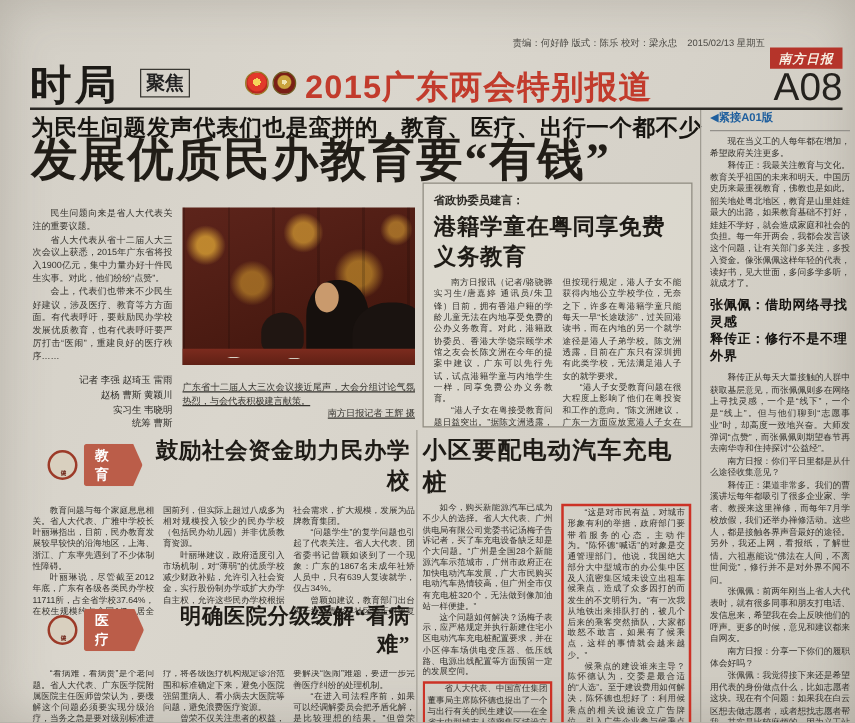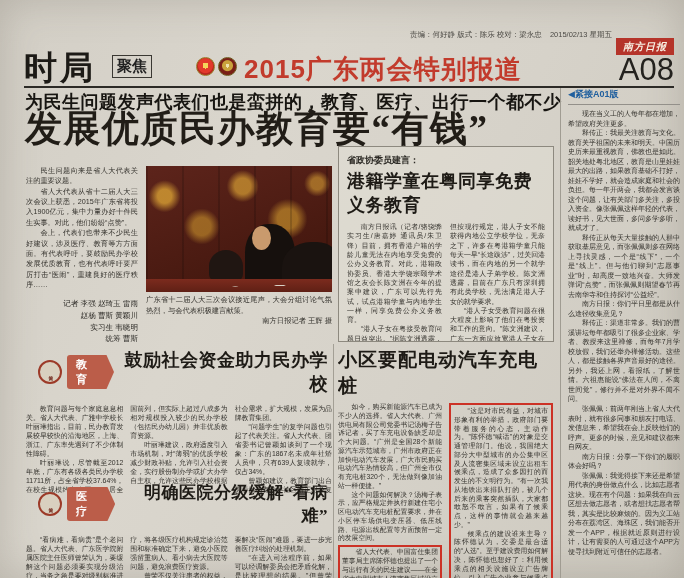--- a/index.html
+++ b/index.html
@@ -47,21 +47,21 @@
   .p-head1{position:absolute;left:34%;bottom:10px;width:34px;height:32px;background:#201612;border-radius:50% 50% 8px 8px;}
   .p-head2{position:absolute;left:53%;bottom:6px;width:50px;height:62px;background:#16100d;border-radius:46% 46% 6px 6px;}
   .p-face{position:absolute;left:57%;bottom:42px;width:19px;height:24px;background:#c99a6d;border-radius:50%;}
   .p-head3{position:absolute;right:-8px;bottom:0;width:58px;height:50px;background:#1a1310;border-radius:50% 40% 0 0;}
   .p-table{position:absolute;left:0;right:0;bottom:0;height:13px;
     background:
       radial-gradient(ellipse at 22% 55%,#d8d2c6 0 4px,rgba(216,210,198,0) 6px),
       radial-gradient(ellipse at 48% 60%,#cfc9bd 0 3px,rgba(207,201,189,0) 5px),
       radial-gradient(ellipse at 72% 50%,#d8d2c6 0 4px,rgba(216,210,198,0) 6px),
       linear-gradient(#7c2b1e,#5f2015);}
-  .photo-wrap figcaption{margin-top:3px;font-size:7.3px;line-height:1.45;color:#35332e;text-align:justify;}
+  .photo-wrap figcaption{margin-top:13px;font-size:7.3px;line-height:1.45;color:#35332e;text-align:justify;text-decoration:underline;}
   .credit{display:block;text-align:right;}
   
   .hkbox{position:absolute;left:338px;top:146px;width:216px;height:196px;box-sizing:border-box;
          border:1px solid #8d897f;background:rgba(232,228,218,.35);padding:7px 8px;overflow:hidden;}
   .kicker{font-size:9px;font-weight:bold;color:#2c2a25;margin-bottom:2px;}
   .hkbox h2{margin:0 0 5px;font-family:"Liberation Serif","DejaVu Serif",serif;font-size:18px;
             font-weight:900;color:#1e1b16;letter-spacing:.5px;}
   .cols2{column-count:2;column-gap:8px;font-size:6.9px;line-height:1.35;height:142px;overflow:hidden;color:#34322d;}
   
   .kw-head{display:flex;align-items:center;gap:5px;padding-left:12px;}
@@ -204,20 +204,24 @@
         </div>
     </div>
   </section>
 
   <aside class="sidebar">
     <div class="jump">◀紧接A01版</div>
     <div class="np-text">
         <p>现在当义工的人每年都在增加，希望政府关注更多。</p>
         <p>释传正：我最关注教育与文化。教育关乎祖国的未来和明天。中国历史历来最重视教育，佛教也是如此。韶关地处粤北地区，教育是山里娃娃最大的出路，如果教育基础不打好，娃娃不学好，就会造成家庭和社会的负担。每一年开两会，我都会发言谈这个问题，让有关部门多关注，多投入资金。像张佩佩这样年轻的代表，读好书，见大世面，多问多学多听，就成才了。</p>
       </div>
+    <div class="sb-sub">
+      <div>张佩佩：借助网络寻找灵感</div>
+      <div>释传正：修行不是不理外界</div>
+    </div>
     <div class="np-text">
         <p>释传正从每天大量接触的人群中获取基层意见，而张佩佩则多在网络上寻找灵感，一个是“线下”，一个是“线上”。但与他们聊到“志愿事业”时，却高度一致地兴奋。大师发弹词“点赞”，而张佩佩则期望春节再去南华寺和住持探讨“公益经”。</p>
         <p>南方日报：你们平日里都是从什么途径收集意见？</p>
         <p>释传正：渠道非常多。我们的曹溪讲坛每年都吸引了很多企业家、学者、教授来这里禅修，而每年7月学校放假，我们还举办禅修活动。这些人，都是接触各界声音最好的途径。另外，我还上网，看报纸，了解世情。六祖惠能说“佛法在人间，不离世间觉”，修行并不是对外界不闻不问。</p>
         <p>张佩佩：前两年刚当上省人大代表时，就有很多同事和朋友打电话、发信息来，希望我在会上反映他们的呼声。更多的时候，意见和建议都来自网友。</p>
         <p>南方日报：分享一下你们的履职体会好吗？</p>
         <p>张佩佩：我觉得接下来还是希望用代表的身份做点什么，比如志愿者这块。现在有个问题：如果我在白云区想去做志愿者，或者想找志愿者帮我，其实是比较麻烦的。因为义工站分布在荔湾区、海珠区，我们能否开发一个APP，根据就近原则进行设计，让有需要的人可通过这个APP方便寻找到附近可信任的志愿者。</p>
       </div>
   </aside>
 

